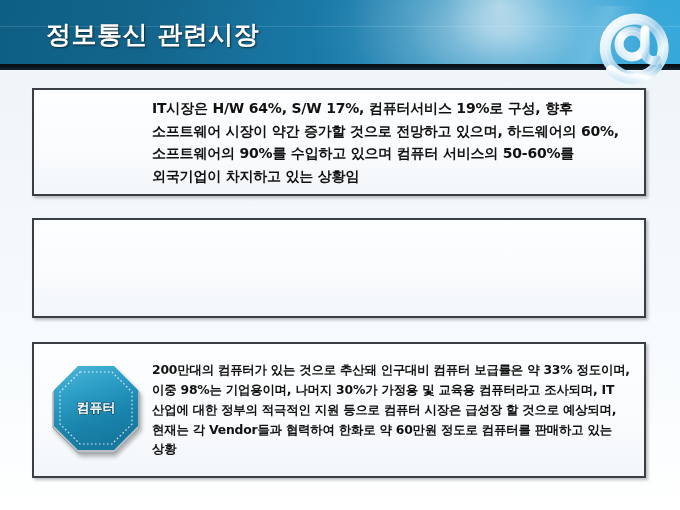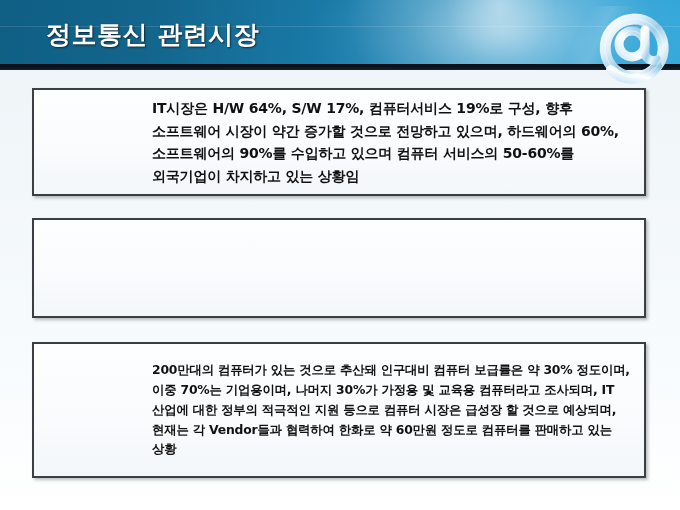--- a/index.html
+++ b/index.html
@@ -193,17 +193,33 @@
   <div class="boxes">
 
     <div class="panel panel-1">
       <p class="panel-text">IT시장은 H/W 64%, S/W 17%, 컴퓨터서비스 19%로 구성, 향후 소프트웨어 시장이 약간 증가할 것으로 전망하고 있으며, 하드웨어의 60%, 소프트웨어의 90%를 수입하고 있으며 컴퓨터 서비스의 50-60%를 외국기업이 차지하고 있는 상황임</p>
     </div>
 
     <div class="panel panel-2">
     </div>
 
     <div class="panel panel-3">
-      <p class="panel-text">200만대의 컴퓨터가 있는 것으로 추산돼 인구대비 컴퓨터 보급률은 약 30% 정도이며, 이중 70%는 기업용이며, 나머지 30%가 가정용 및 교육용 컴퓨터라고 조사되며, IT 산업에 대한 정부의 적극적인 지원 등으로 컴퓨터 시장은 급성장 할 것으로 예상되며, 현재는 각 Vendor들과 협력하여 한화로 약 60만원 정도로 컴퓨터를 판매하고 있는 상황</p>
+      <div class="badge">
+        <svg class="badge-svg" viewBox="0 0 92 92">
+          <defs>
+            <linearGradient id="oct3" x1="0" y1="0" x2="0.35" y2="1">
+              <stop offset="0%" stop-color="#4fb8d8"></stop>
+              <stop offset="35%" stop-color="#2ea0c8"></stop>
+              <stop offset="70%" stop-color="#1b86ae"></stop>
+              <stop offset="100%" stop-color="#16789e"></stop>
+            </linearGradient>
+          </defs>
+          <polygon points="28,3 64,3 89,28 89,64 64,89 28,89 3,64 3,28" fill="#b9bfc4" stroke="#9aa1a7" stroke-width="1"></polygon>
+          <polygon points="28,2 64,2 88,26 88,62 64,86 28,86 4,62 4,26" fill="url(#oct3)"></polygon>
+          <polygon points="30,8 62,8 82,28 82,60 62,80 30,80 10,60 10,28" fill="none" stroke="rgba(255,255,255,0.85)" stroke-width="1.2" stroke-dasharray="1.6 2.4"></polygon>
+          <text class="badge-label" x="46" y="48" text-anchor="middle">컴퓨터</text>
+        </svg>
+      </div>
+      <p class="panel-text">200만대의 컴퓨터가 있는 것으로 추산돼 인구대비 컴퓨터 보급률은 약 33% 정도이며, 이중 98%는 기업용이며, 나머지 30%가 가정용 및 교육용 컴퓨터라고 조사되며, IT 산업에 대한 정부의 적극적인 지원 등으로 컴퓨터 시장은 급성장 할 것으로 예상되며, 현재는 각 Vendor들과 협력하여 한화로 약 60만원 정도로 컴퓨터를 판매하고 있는 상황</p>
     </div>
 
   </div>
 </div>
 
 </body></html>

